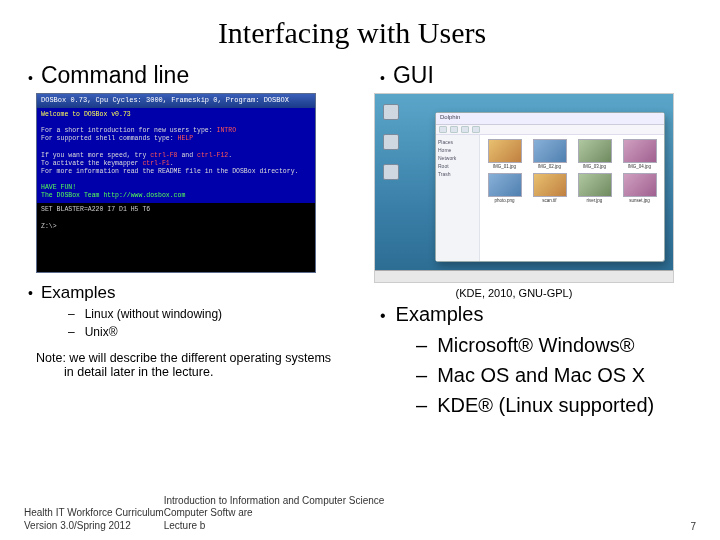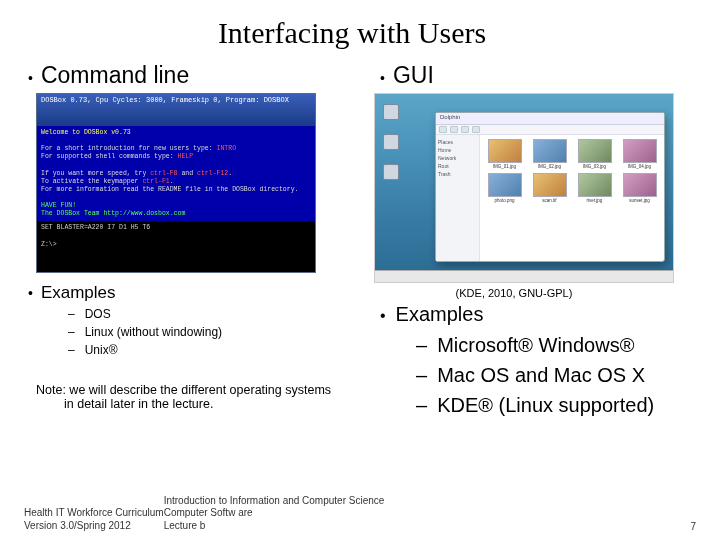--- a/index.html
+++ b/index.html
@@ -25,21 +25,21 @@
   .bullet-row { display: flex; align-items: baseline; gap: 8px; margin-bottom: 4px; }
   .bullet-dot { font-size: 14px; line-height: 1; }
   .bullet-lbl { font-size: 23px; }
   .caption { font-size: 11px; text-align: center; margin-top: 4px; }
   .examples-hdr { display: flex; align-items: baseline; gap: 8px; margin-top: 10px; }
   .examples-hdr .bullet-dot { font-size: 14px; }
   .examples-hdr .lbl { font-size: 17px; }
   ul.sub { list-style: none; padding-left: 40px; margin-top: 2px; }
   ul.sub li { font-size: 12px; line-height: 1.5; }
   ul.sub li::before { content: "–"; margin-right: 10px; }
-  .note { font-size: 12.5px; margin-top: 24px; padding-left: 8px; text-indent: -0px; }
+  .note { font-size: 12.5px; margin-top: 10px; padding-left: 8px; text-indent: -0px; }
   .note .indent { display:block; padding-left: 28px; text-indent: -28px;}
   .right-examples { margin-top: 4px; }
   .right-examples .hdr { display:flex; gap:10px; align-items:baseline; }
   .right-examples .hdr .dot { font-size:16px; }
   .right-examples .hdr .txt { font-size:20px; }
   ul.rsub { list-style:none; padding-left: 54px; margin-top:4px;}
   ul.rsub li { font-size:20px; line-height:1.5; }
   ul.rsub li::before { content:"–"; margin-right:10px; }
 
   
@@ -47,21 +47,21 @@
     width: 280px; height: 180px;
     border: 1px solid #5a6a8a;
     background: #000;
     font-family: "Courier New", monospace;
     font-size: 6.5px;
     line-height: 1.25;
     position: relative;
     margin-left: 8px;
   }
   .dosbox .titlebar {
-    height: 32px;
+    height: 14px;
     background: linear-gradient(#3a5fb8,#1a3a88);
     color:#fff; font-size:7px; padding:2px 4px;
     white-space: nowrap; overflow:hidden;
   }
   .dosbox .bluearea {
     background:#0000aa; color:#dcdcdc;
     padding:3px 4px; white-space:pre;
   }
   .dosbox .bluearea .yl { color:#ffff55; }
   .dosbox .bluearea .rd { color:#ff5555; }
@@ -143,21 +143,20 @@
 
 <span>Z:\&gt;</span></div>
       </div>
 
 
       <div class="examples-hdr">
         <span class="bullet-dot">•</span>
         <span class="lbl">Examples</span>
       </div>
       <ul class="sub">
-        <li>DOS</li>
         <li>Linux (without windowing)</li>
         <li>Unix®</li>
       </ul>
 
       <div class="note">
         <span class="indent">Note:  we will describe the different operating systems in detail later in the lecture.</span>
       </div>
     </div>
 
     <div class="col">

